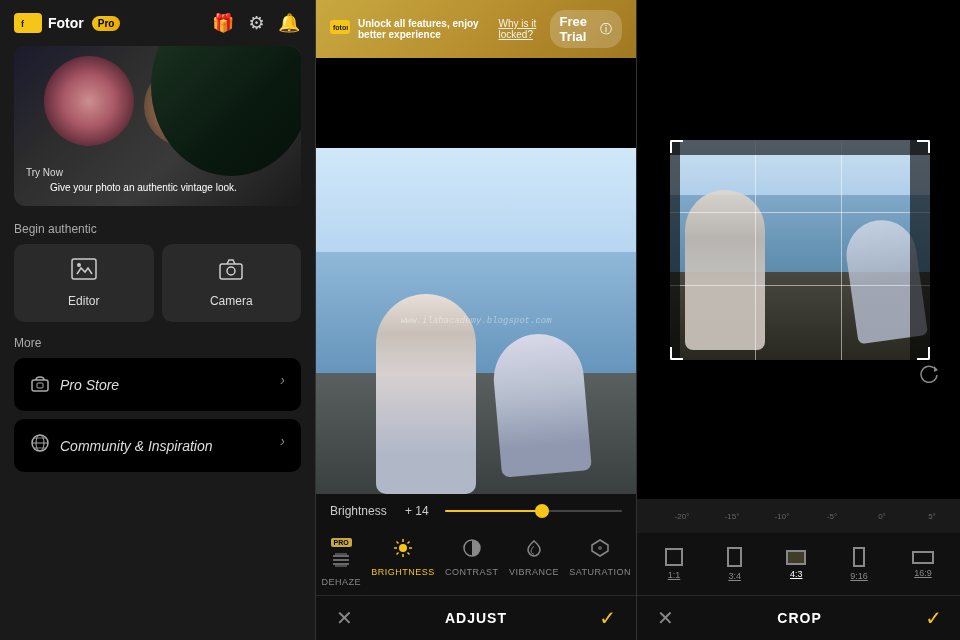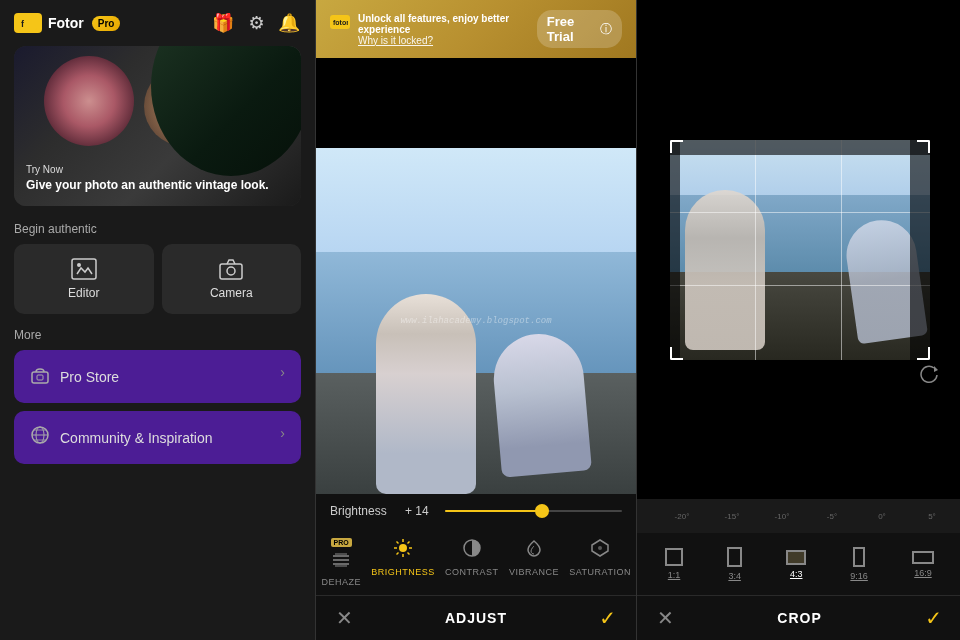--- a/index.html
+++ b/index.html
@@ -136,23 +136,24 @@
     }
 
     .try-now {
       color: #ddd;
       font-size: 10px;
       margin-bottom: 3px;
     }
 
     .hero-title {
       color: #fff;
-      font-size: 12px;
-      font-weight: 700;
+      font-size: 10px;
+      font-weight: 400;
       line-height: 1.3;
+      margin-left: 24px;
     }
 
     
     .section-label {
       color: #aaa;
       font-size: 12px;
       padding: 6px 14px 8px;
     }
 
     .tools-row {
@@ -162,20 +163,21 @@
     }
 
     .tool-btn {
       flex: 1;
       background: #2a2a2a;
       border-radius: 10px;
       padding: 14px 16px;
       display: flex;
       flex-direction: column;
       align-items: center;
+      gap: 8px;
       cursor: pointer;
     }
 
     .tool-icon {
       font-size: 22px;
       color: #ccc;
     }
 
     .tool-label {
       color: #ddd;
@@ -184,27 +186,28 @@
 
     
     .more-label {
       color: #aaa;
       font-size: 12px;
       padding: 4px 14px 8px;
     }
 
     .menu-item {
       margin: 0 14px 8px;
-      background: #4c1d95;
+      background: #000000;
       border-radius: 10px;
       padding: 14px 16px;
       display: flex;
       align-items: flex-start;
       justify-content: space-between;
       cursor: pointer;
+      font-style: italic;
     }
 
     .menu-item-left {
       display: flex;
       align-items: center;
       gap: 10px;
     }
 
     .menu-item-icon {
       font-size: 18px;
@@ -261,21 +264,21 @@
       font-size: 10px;
       display: flex;
       align-items: center;
       justify-content: center;
       flex-shrink: 0;
       margin-top: 2px;
     }
 
     .pro-banner-text {
       display: flex;
-      flex-direction: column;
+      flex-direction: row;
     }
 
     .pro-main-text {
       font-size: 10px;
       font-weight: 600;
       color: #fff;
     }
 
     .why-locked {
       color: #fff;

